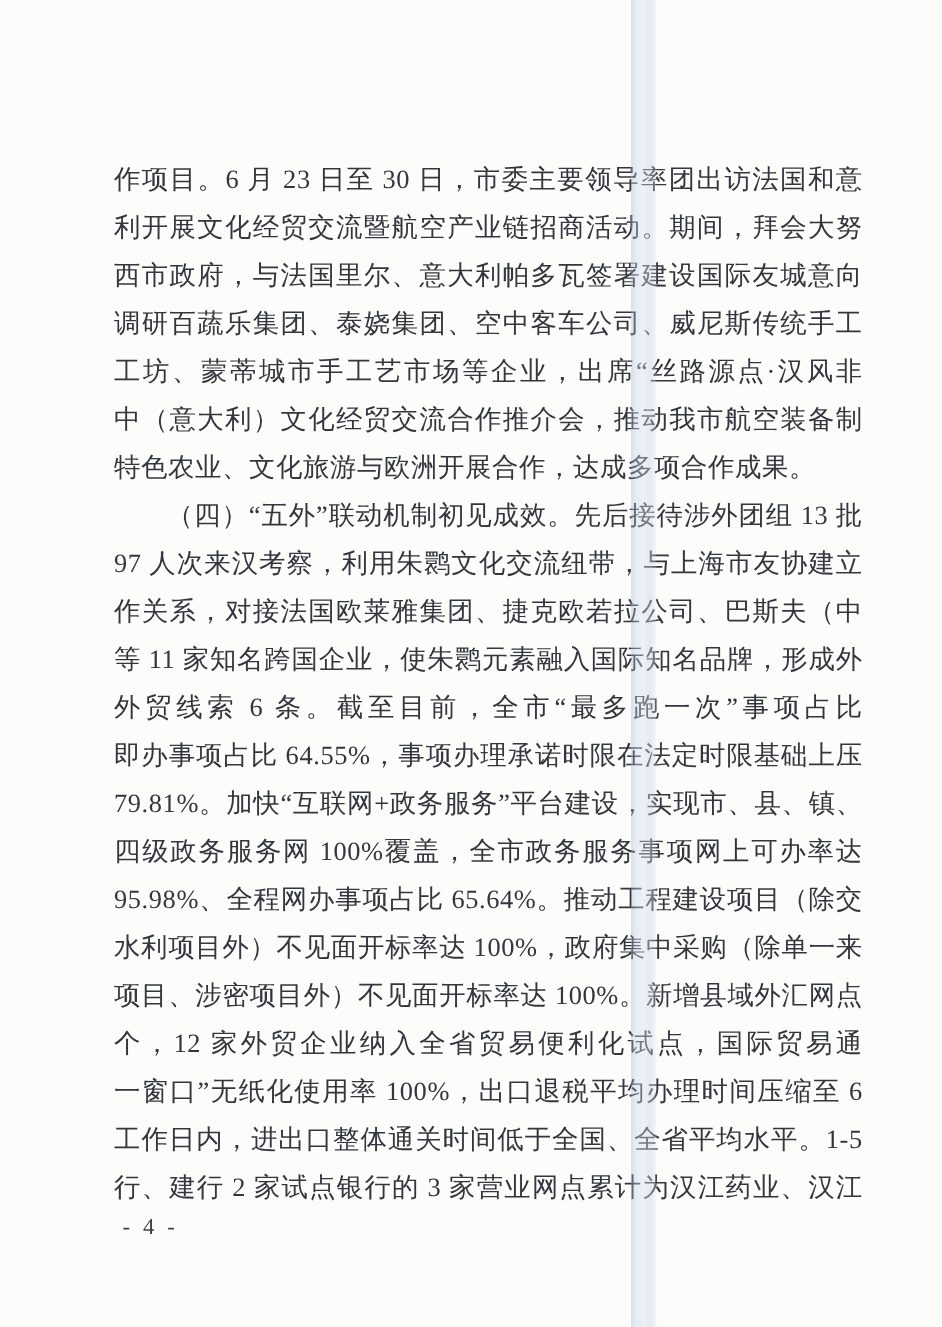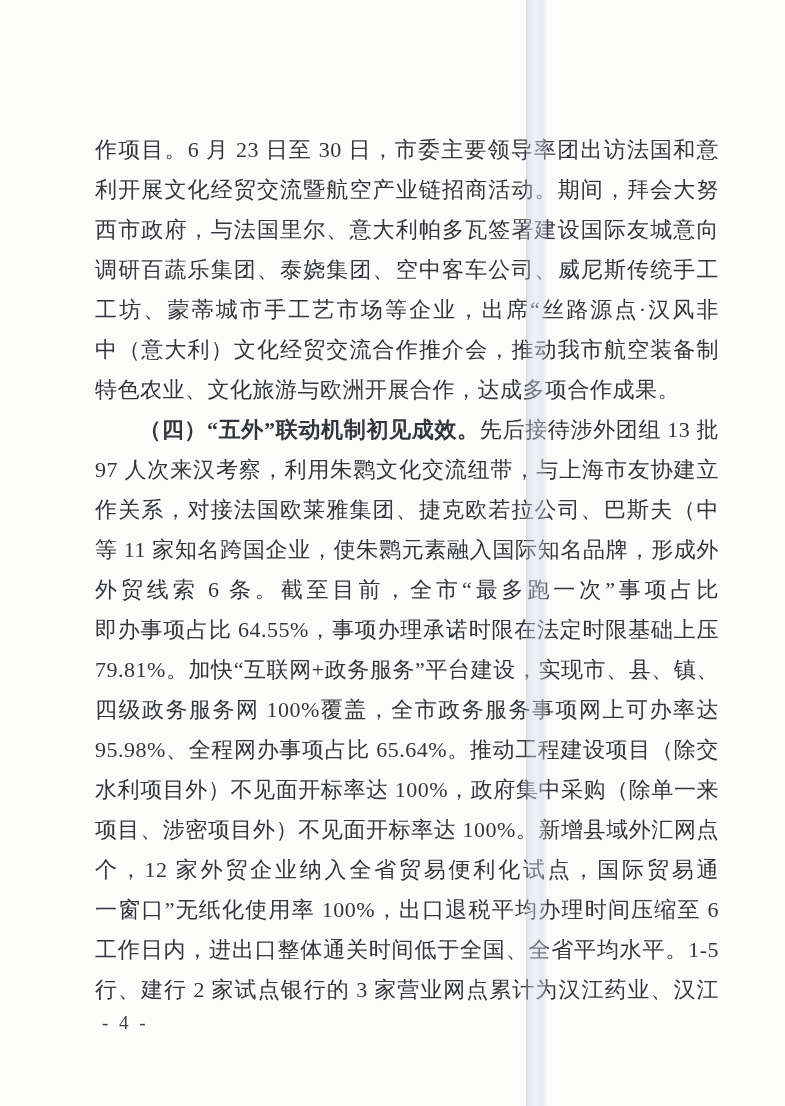--- a/index.html
+++ b/index.html
@@ -32,21 +32,21 @@
     overflow: hidden;
   }
   .line.para-end {
     text-align-last: left;
   }
   .line.indent {
     padding-left: 44px;
     width: 580px;
   }
   .lead {
-    font-weight: 700;
+    font-weight: 400;
   }
   .footer {
     position: absolute;
     left: 102px;
     top: 1012px;
     font-size: 19px;
     letter-spacing: 3px;
     color: #3c3f48;
     font-family: "Liberation Serif", "DejaVu Serif", serif;
   }

